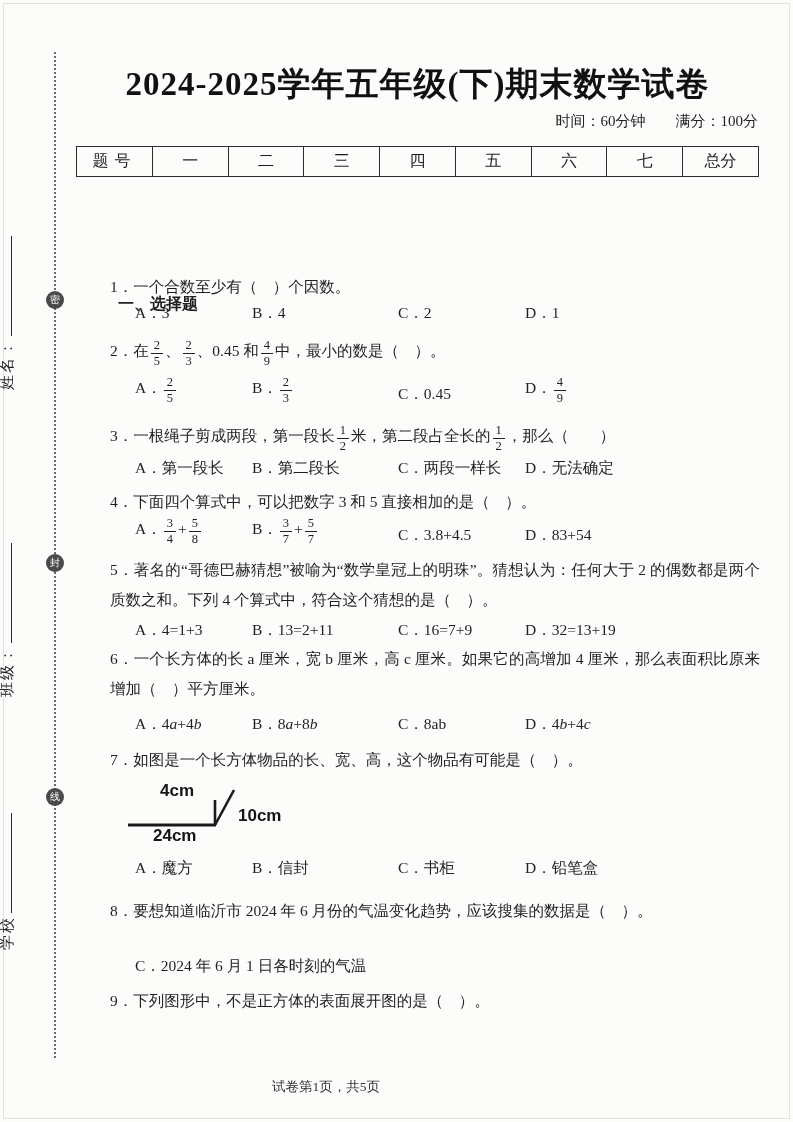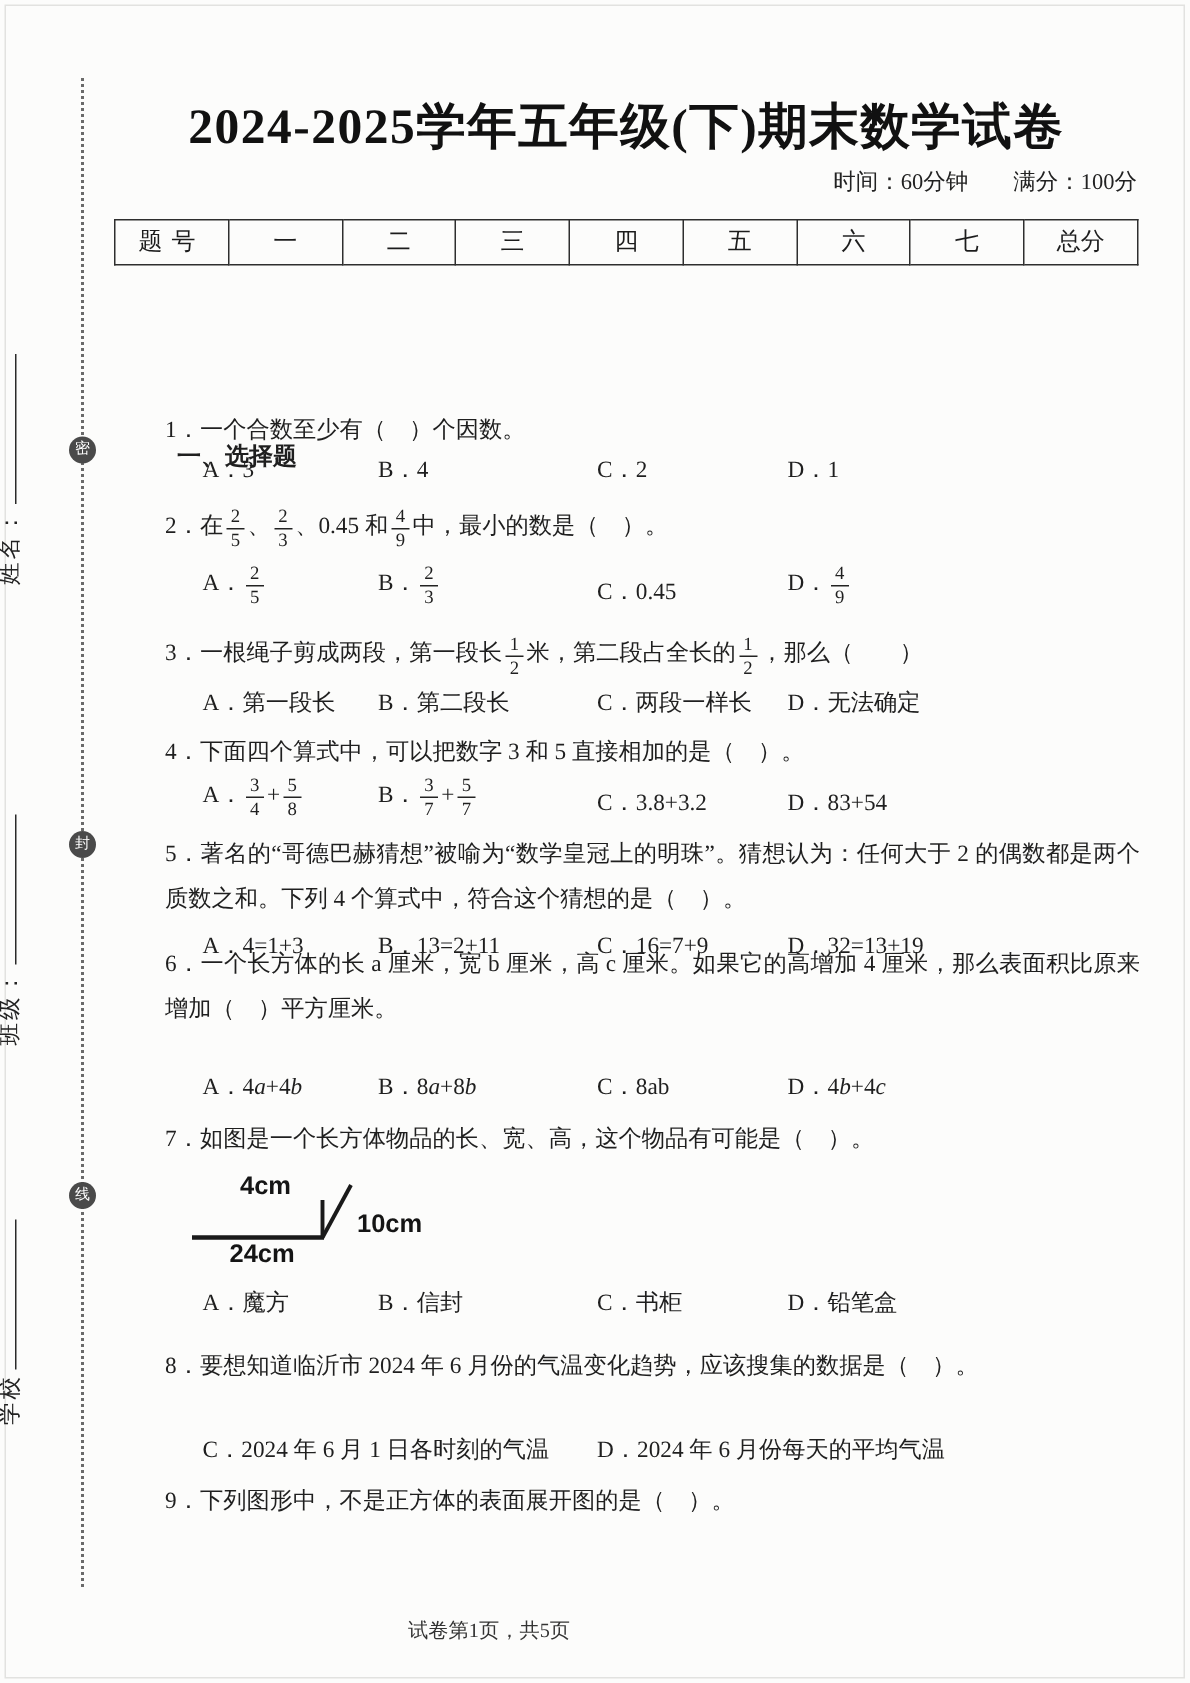--- a/index.html
+++ b/index.html
@@ -122,33 +122,33 @@
   <span class="opt col-a">A．第一段长</span>
   <span class="opt col-b">B．第二段长</span>
   <span class="opt col-c">C．两段一样长</span>
   <span class="opt col-d">D．无法确定</span>
 </div>
 
 <div class="stem" style="top:487px">4．下面四个算式中，可以把数字 3 和 5 直接相加的是（　）。</div>
 <div class="optrow" style="top:517px;height:44px">
   <span class="opt col-a">A．<span class="frac"><span class="num">3</span><span class="den">4</span></span>+<span class="frac"><span class="num">5</span><span class="den">8</span></span></span>
   <span class="opt col-b">B．<span class="frac"><span class="num">3</span><span class="den">7</span></span>+<span class="frac"><span class="num">5</span><span class="den">7</span></span></span>
-  <span class="opt col-c" style="top:8px">C．3.8+3.2</span>
+  <span class="opt col-c" style="top:8px">C．3.8+4.5</span>
   <span class="opt col-d" style="top:8px">D．83+54</span>
 </div>
 
 <div class="stem" style="top:555px">5．著名的“哥德巴赫猜想”被喻为“数学皇冠上的明珠”。猜想认为：任何大于 2 的偶数都是两个质数之和。下列 4 个算式中，符合这个猜想的是（　）。</div>
 <div class="optrow" style="top:620px">
   <span class="opt col-a">A．4=1+3</span>
   <span class="opt col-b">B．13=2+11</span>
   <span class="opt col-c">C．16=7+9</span>
   <span class="opt col-d">D．32=13+19</span>
 </div>
 
-<div class="stem" style="top:628px">6．一个长方体的长 a 厘米，宽 b 厘米，高 c 厘米。如果它的高增加 4 厘米，那么表面积比原来增加（　）平方厘米。</div>
+<div class="stem" style="top:644px">6．一个长方体的长 a 厘米，宽 b 厘米，高 c 厘米。如果它的高增加 4 厘米，那么表面积比原来增加（　）平方厘米。</div>
 <div class="optrow" style="top:714px">
   <span class="opt col-a">A．4<i>a</i>+4<i>b</i></span>
   <span class="opt col-b">B．8<i>a</i>+8<i>b</i></span>
   <span class="opt col-c">C．8ab</span>
   <span class="opt col-d">D．4<i>b</i>+4<i>c</i></span>
 </div>
 
 <div class="stem" style="top:745px">7．如图是一个长方体物品的长、宽、高，这个物品有可能是（　）。</div>
 <svg class="fig7" viewBox="0 0 190 70" xmlns="http://www.w3.org/2000/svg">
   <line x1="8" y1="45" x2="96" y2="45" stroke="#1a1a1a" stroke-width="3"></line>
@@ -163,18 +163,17 @@
   <span class="opt col-b">B．信封</span>
   <span class="opt col-c">C．书柜</span>
   <span class="opt col-d">D．铅笔盒</span>
 </div>
 
 <div class="stem" style="top:896px">8．要想知道临沂市 2024 年 6 月份的气温变化趋势，应该搜集的数据是（　）。</div>
 <div class="optrow" style="top:926px">
 </div>
 <div class="optrow" style="top:956px">
   <span class="opt col-w1">C．2024 年 6 月 1 日各时刻的气温</span>
-  <span class="opt col-w2">D．2024 年 6 月份每天的平均气温</span>
 </div>
 
 <div class="stem" style="top:986px">9．下列图形中，不是正方体的表面展开图的是（　）。</div>
 
 <div class="footer">试卷第1页，共5页</div>
 
 </body></html>

